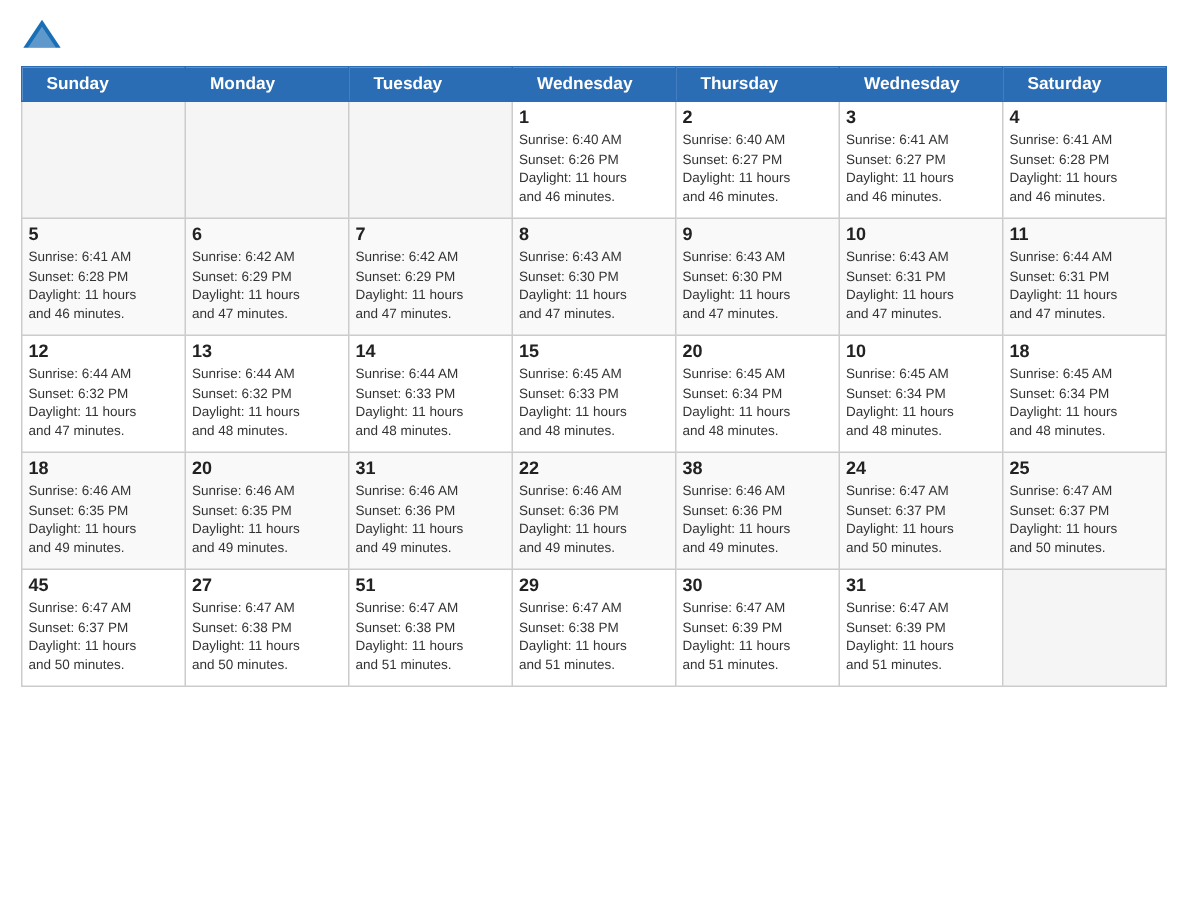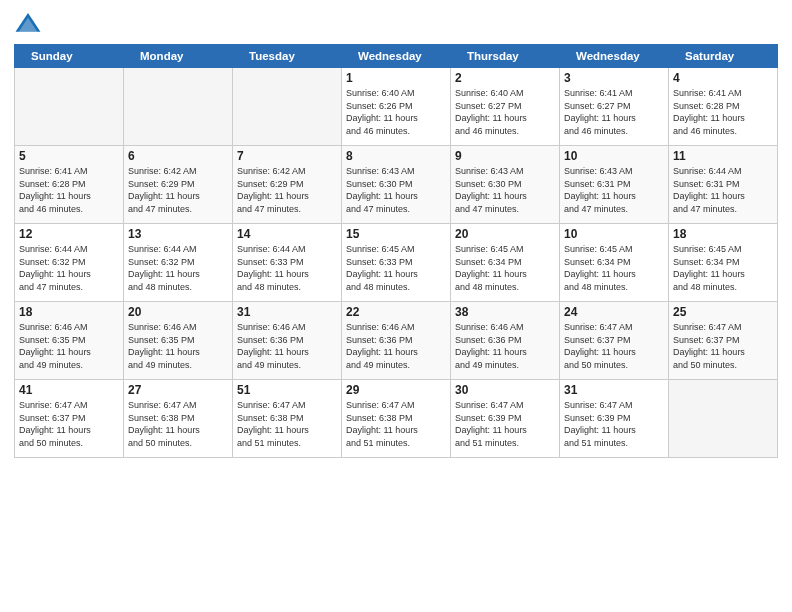--- a/index.html
+++ b/index.html
@@ -311,21 +311,21 @@
           <td>
             <span class="day-num">25</span>
             <div class="day-info" style="white-space: pre-line;">Sunrise: 6:47 AM
 Sunset: 6:37 PM
 Daylight: 11 hours
 and 50 minutes.</div>
           </td>
         </tr>
         <tr>
           <td>
-            <span class="day-num">41</span>
+            <span class="day-num">45</span>
             <div class="day-info" style="white-space: pre-line;">Sunrise: 6:47 AM
 Sunset: 6:37 PM
 Daylight: 11 hours
 and 50 minutes.</div>
           </td>
           <td>
             <span class="day-num">27</span>
             <div class="day-info" style="white-space: pre-line;">Sunrise: 6:47 AM
 Sunset: 6:38 PM
 Daylight: 11 hours

